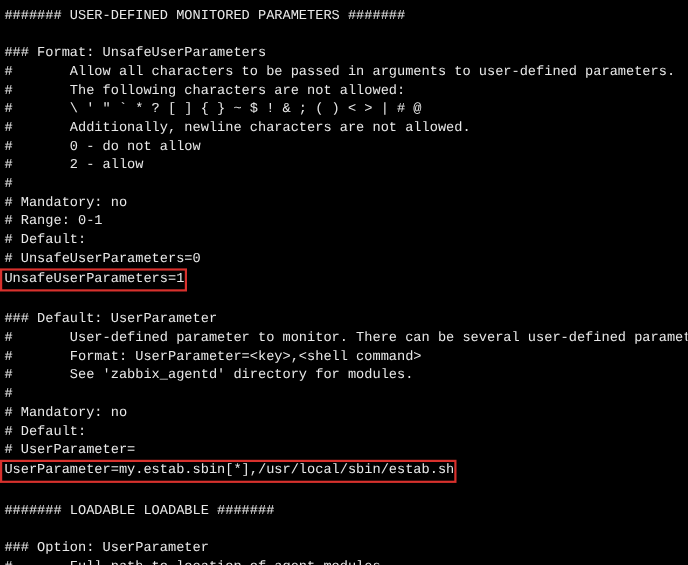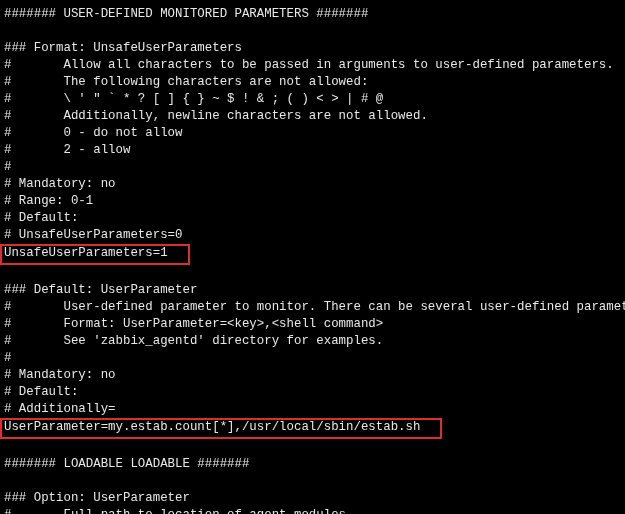--- a/index.html
+++ b/index.html
@@ -15,21 +15,21 @@
     padding: 6px 4px 0 4px;
     font-family: "Consolas", "Courier New", monospace;
     font-size: 12.4px;
     line-height: 17px;
     color: #e8e8e8;
     white-space: pre;
   }
   .hl {
     border: 2px solid #d8312d;
     display: inline-block;
-    padding: 0 20px 2px 2px;
+    padding: 0 0 2px 2px;
     margin-left: -4px;
     line-height: 15px;
   }
 </style>
 </head>
 <body>
 
 <pre><span>####### USER-DEFINED MONITORED PARAMETERS #######</span>
 <span></span>
 <span>### Format: UnsafeUserParameters</span>
@@ -42,24 +42,24 @@
 <span>#</span>
 <span># Mandatory: no</span>
 <span># Range: 0-1</span>
 <span># Default:</span>
 <span># UnsafeUserParameters=0</span>
 <span class="hl">UnsafeUserParameters=1</span>
 <span></span>
 <span>### Default: UserParameter</span>
 <span>#       User-defined parameter to monitor. There can be several user-defined parameters.</span>
 <span>#       Format: UserParameter=&lt;key&gt;,&lt;shell command&gt;</span>
-<span>#       See 'zabbix_agentd' directory for examples.</span>
+<span>#       See 'zabbix_agentd' directory for modules.</span>
 <span>#</span>
 <span># Mandatory: no</span>
 <span># Default:</span>
-<span># Additionally=</span>
-<span class="hl">UserParameter=my.estab.count[*],/usr/local/sbin/estab.sh</span>
+<span># UserParameter=</span>
+<span class="hl">UserParameter=my.estab.sbin[*],/usr/local/sbin/estab.sh</span>
 <span></span>
 <span>####### LOADABLE LOADABLE #######</span>
 <span></span>
 <span>### Option: UserParameter</span>
 <span>#       Full path to location of agent modules.</span>
 </pre>
 
 </body></html>

